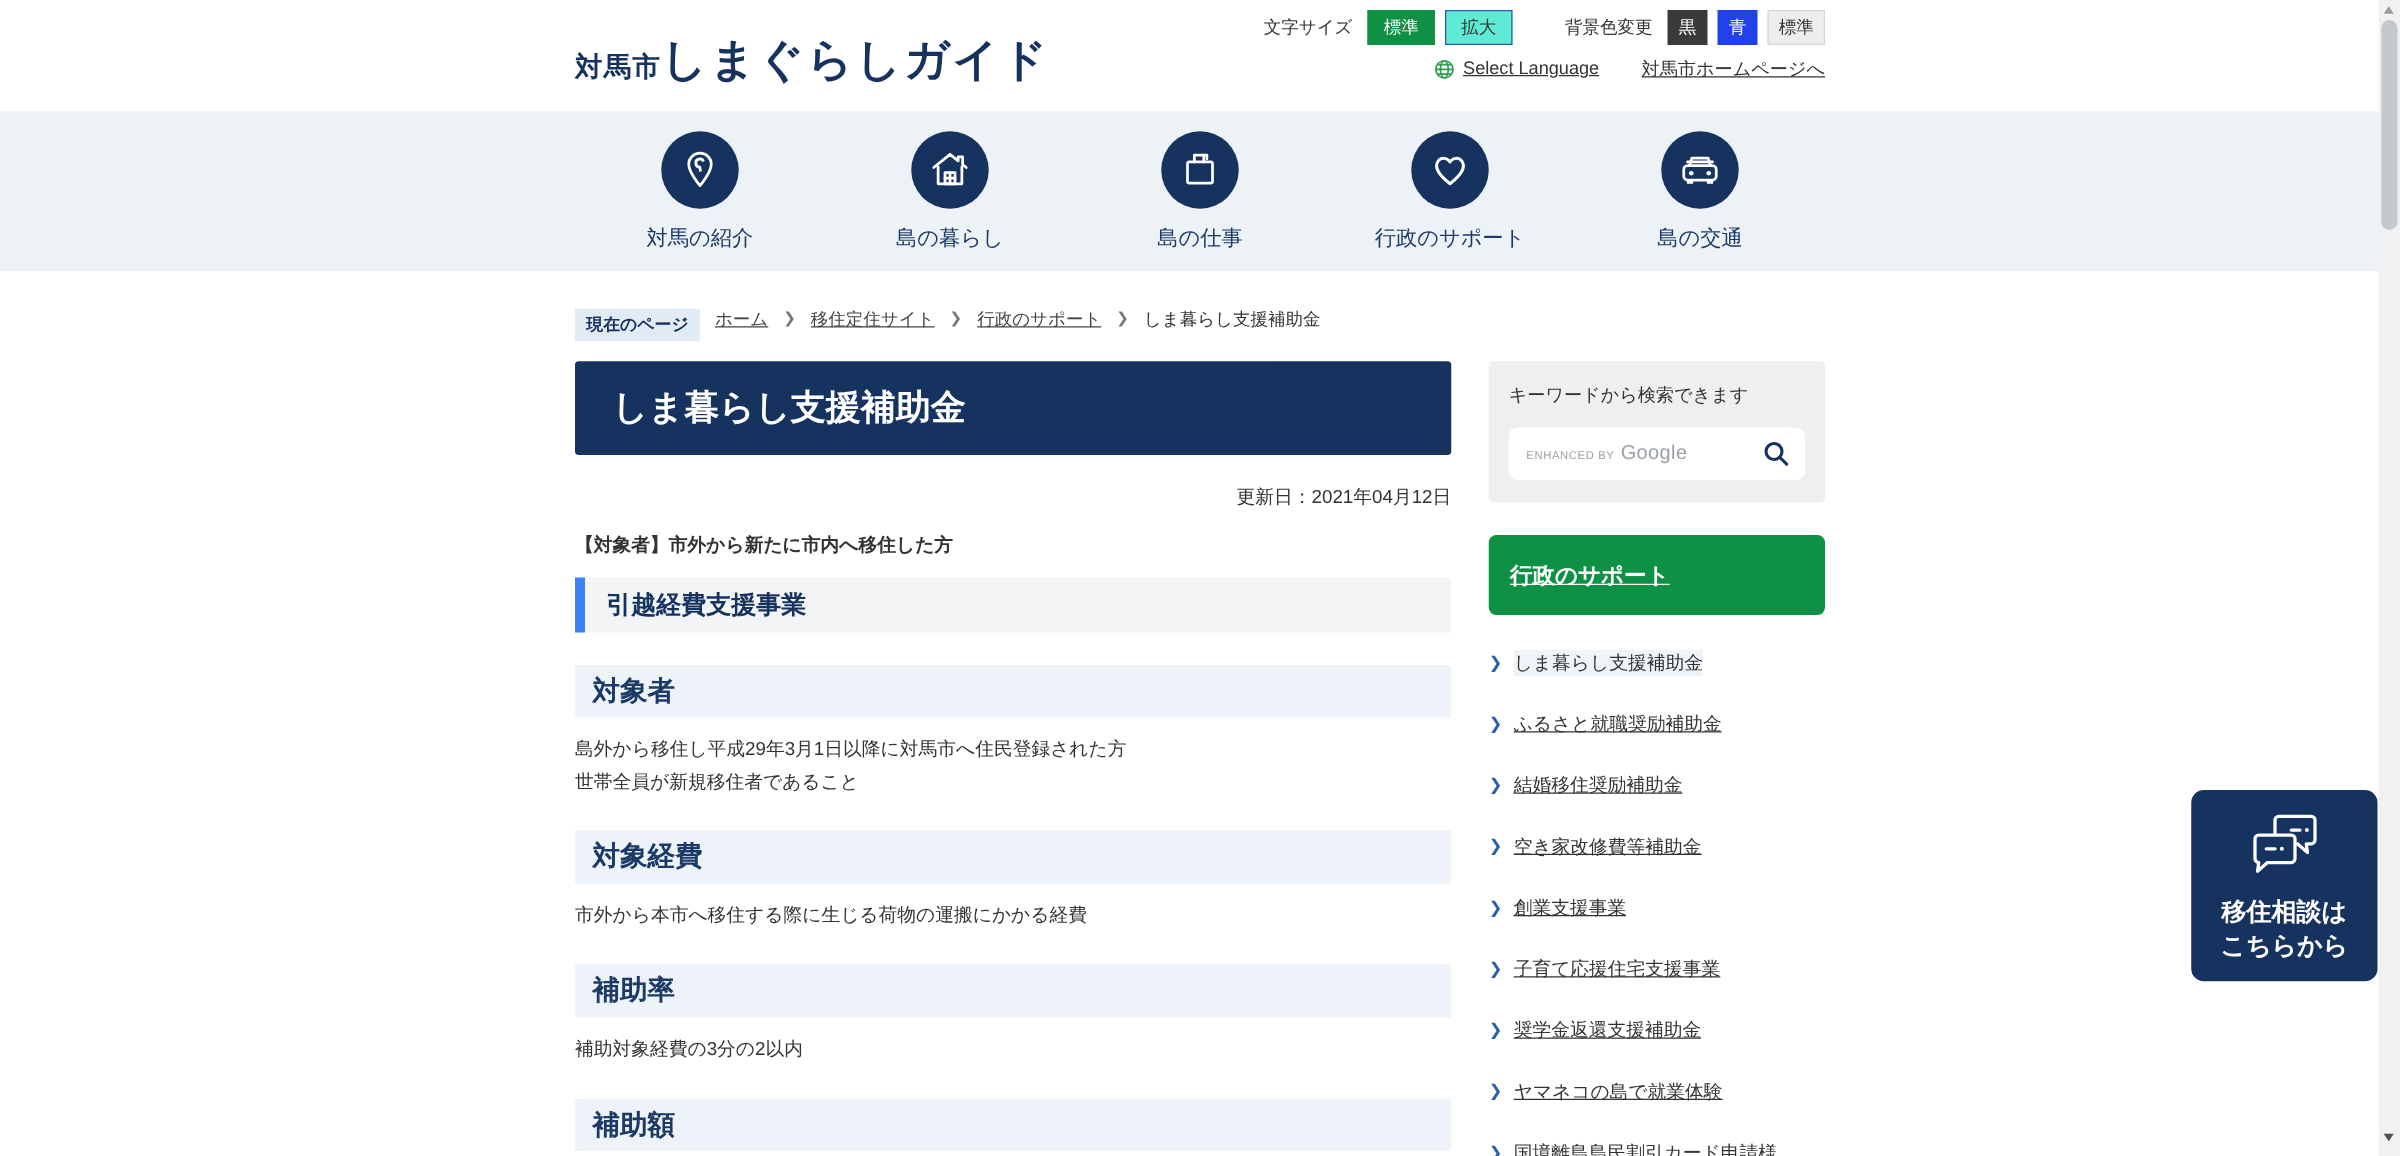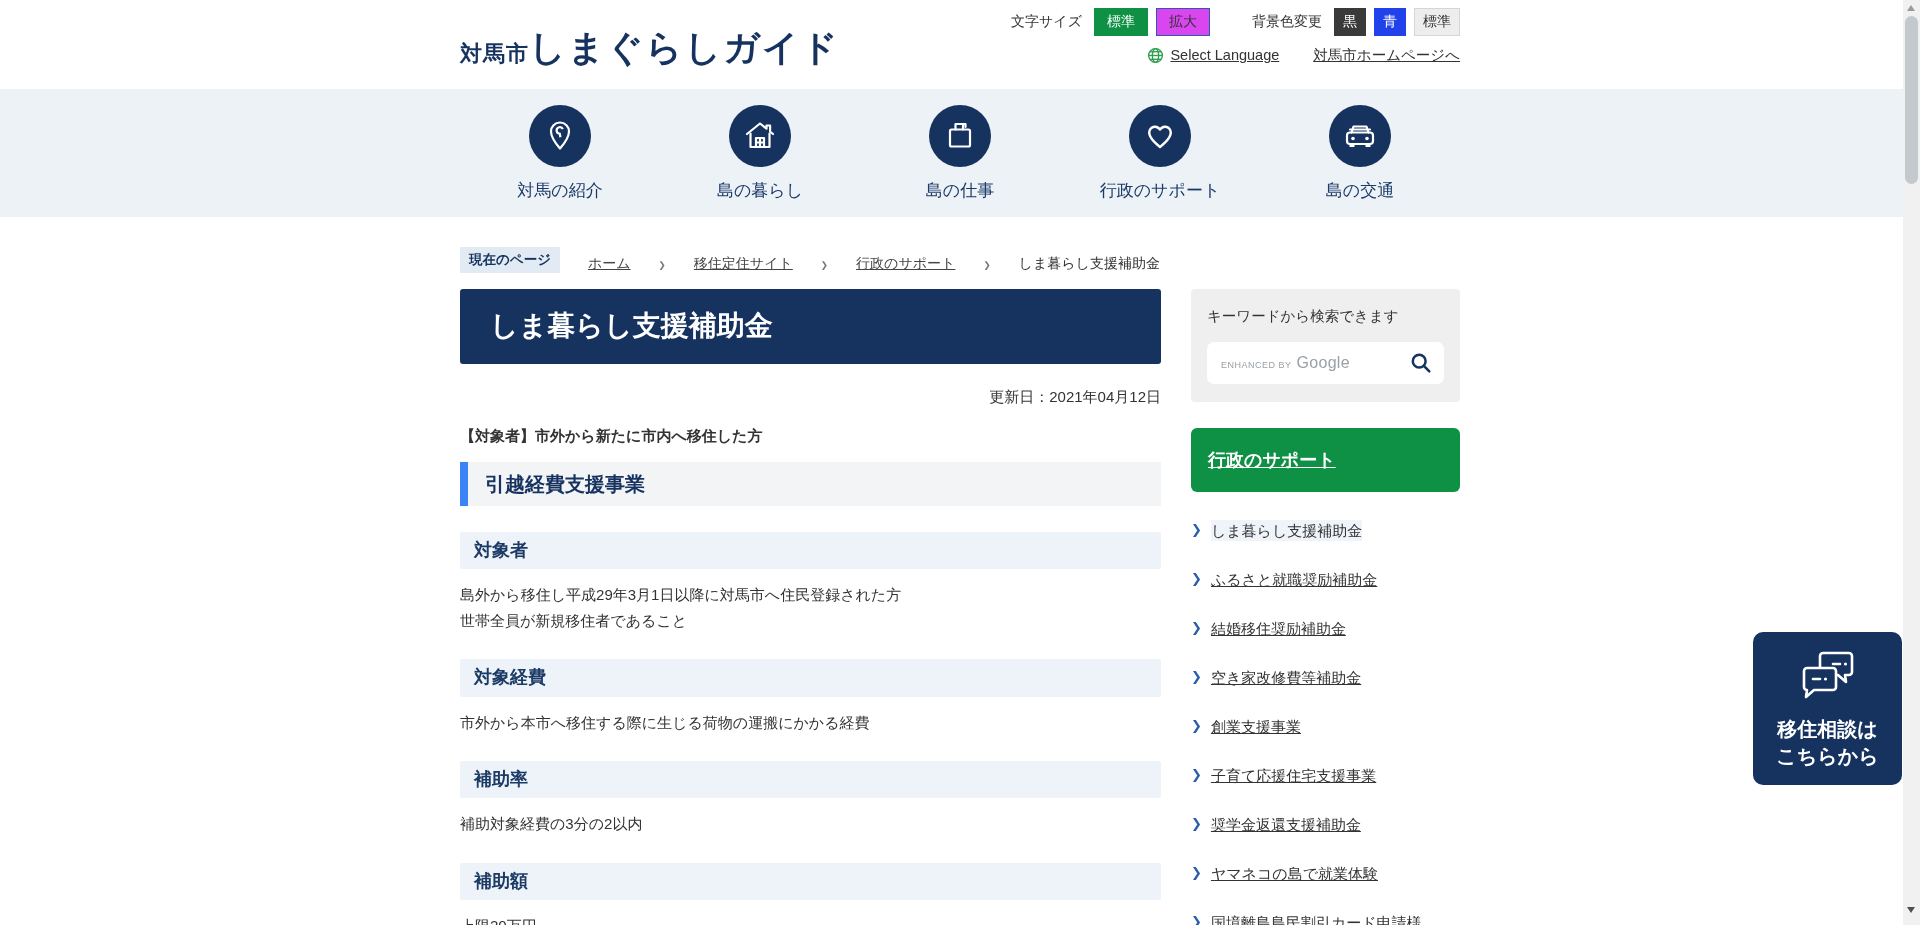--- a/index.html
+++ b/index.html
@@ -13,52 +13,52 @@
   .logo { position:absolute; left:0; top:24px; display:flex; align-items:flex-end; color:#16325f; white-space:nowrap; cursor:pointer; }
   .logo-prefix { font-size:22px; font-weight:bold; padding-bottom:4px; letter-spacing:1px; }
   .logo-main { font-size:36px; font-weight:bold; letter-spacing:2px; }
   .header-controls { position:absolute; right:0; top:8px; text-align:right; }
   .ctrl-row { display:flex; justify-content:flex-end; align-items:center; gap:8px; }
   .ctrl-row + .ctrl-row { margin-top:10px; }
   .ctrl-label { font-size:14px; color:#333; margin-right:4px; }
   .ctrl-gap { width:26px; }
   .btn { font-size:14px; padding:3px 12px; line-height:1.4; border:1px solid transparent; cursor:pointer; display:inline-block; }
   .btn-green { background:#0e9144; color:#fff; border-color:#0e9144; }
-  .btn-outline { background:#d946ef; color:#333; border:1px solid #2a5cac; }
+  .btn-outline { background:#5eead4; color:#333; border:1px solid #2a5cac; }
   .btn-black { background:#3a3a3a; color:#fff; padding:3px 8px; }
   .btn-blue { background:#2141ea; color:#fff; padding:3px 8px; }
   .btn-light { background:#ededed; color:#333; border:1px solid #d6d6d6; padding:3px 8px; }
   .lang-link { display:inline-flex; align-items:center; gap:6px; font-size:14.5px; color:#333; text-decoration:underline; cursor:pointer; }
   .home-link { font-size:14.5px; color:#333; text-decoration:underline; margin-left:26px; cursor:pointer; }
 
   
   .nav-band { background:#ecf2f6; height:128px; }
   .nav-items { width:1000px; margin:0 auto; display:flex; }
   .nav-item { width:200px; text-align:center; padding-top:16px; cursor:pointer; }
   .nav-circle { width:62px; height:62px; border-radius:50%; background:#16325f; margin:0 auto; display:flex; align-items:center; justify-content:center; }
   .nav-label { margin-top:12px; font-size:17px; color:#1c3a69; }
 
   
-  .breadcrumb { display:flex; align-items:flex-end; gap:28px; margin-top:30px; font-size:14px;font-family:Liberation Mono, monospace; }
+  .breadcrumb { display:flex; align-items:flex-start; gap:12px; margin-top:30px; font-size:14px; }
   .bc-badge { background:#e2ebf3; color:#16325f; font-weight:bold; font-size:13.5px; padding:4px 9px; }
   .bc-link { color:#444; text-decoration:underline; cursor:pointer; }
   .bc-sep { color:#777; font-size:12px; }
   .bc-current { color:#333; }
 
   
   .main-wrap { display:flex; gap:30px; margin-top:16px; align-items:flex-start; }
   .main-col { width:701px; }
   .side-col { width:269px; }
 
   .page-title-box { background:#16325f; color:#fff; font-size:28px; font-weight:bold; padding:22px 30px; border-radius:3px; line-height:1.1; }
   .updated { text-align:right; font-size:15px; margin-top:24px; }
   .target-note { font-weight:bold; font-size:15px; margin-top:20px; }
 
   .section-heading { margin-top:16px; background:#f2f4f6; border-left:8px solid #3b82f6; padding:9px 0 9px 17px; font-size:20px; font-weight:bold; color:#16325f; line-height:1.3; }
-  .sub-heading { margin-top:26px; background:#edf3f8; padding:7px 14px; font-size:18px; font-weight:bold; color:#1c3a66; line-height:1.3; border-radius:2px; }
+  .sub-heading { margin-top:26px; background:#edf3f8; padding:7px 14px; font-size:22px; font-weight:bold; color:#1c3a66; line-height:1.3; border-radius:2px; }
   .body-text { margin-top:13px; font-size:15px; color:#333; line-height:1.7; }
 
   
   .search-box { background:#efefef; border-radius:4px; padding:18px 16px; }
   .search-title { font-size:14.5px; color:#333; }
   .search-input { margin-top:16px; background:#fff; border-radius:7px; height:42px; display:flex; align-items:center; justify-content:space-between; padding:0 12px 0 14px; cursor:text; }
   .ph-prefix { font-size:9px; color:#9aa0a6; letter-spacing:.5px; margin-right:5px; }
   .ph-brand { font-size:16px; color:#9aa0a6; letter-spacing:.3px; }
   .category-box { margin-top:26px; background:#0e9144; border-radius:6px; padding:20px 17px; }
   .category-link { color:#fff; font-size:18px; font-weight:bold; text-decoration:underline; cursor:pointer; }

